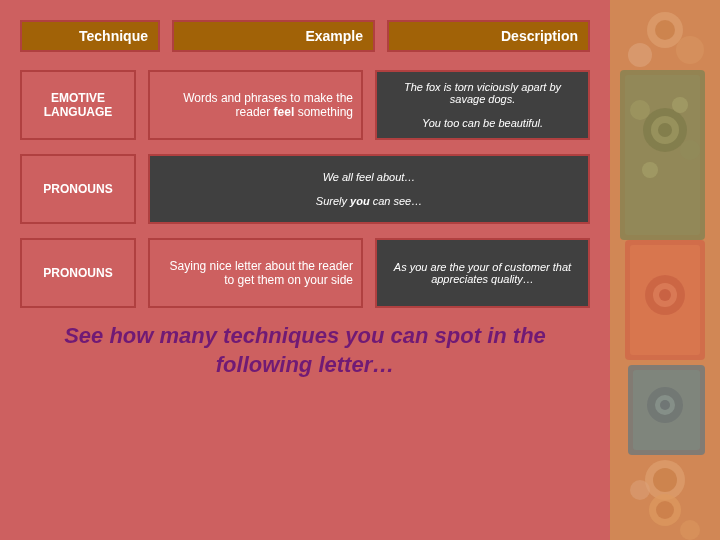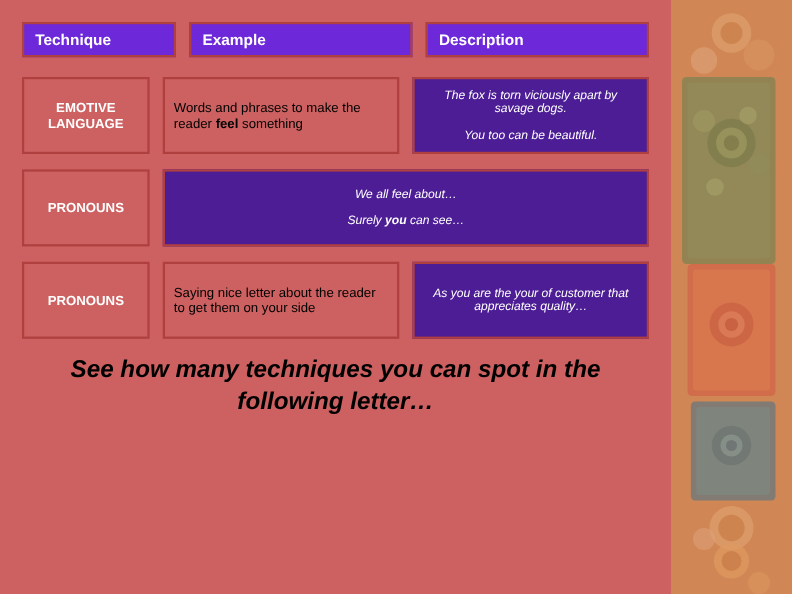--- a/index.html
+++ b/index.html
@@ -30,25 +30,25 @@
     
     .header-row {
       display: flex;
       gap: 12px;
       margin-bottom: 18px;
       align-items: center;
     }
 
     .header-cell {
       border: 2px solid #b04040;
-      background: #6d28d9;
+      background: #a16207;
       color: white;
       font-size: 14px;
       font-weight: bold;
-      text-align: left;
+      text-align: right;
       padding: 6px 10px;
       font-family: Arial, sans-serif;
     }
 
     .header-technique {
       width: 140px;
       flex-shrink: 0;
     }
 
     .header-description {
@@ -80,48 +80,48 @@
       align-items: center;
       justify-content: center;
       padding: 10px 6px;
       min-height: 70px;
     }
 
     .description-cell {
       flex: 1;
       background: #cd6060;
       border: 2px solid #b04040;
-      color: #000000;
+      color: #ffffff;
       font-size: 12px;
-      text-align: left;
+      text-align: right;
       display: flex;
       align-items: center;
       justify-content: center;
       padding: 8px;
     }
 
     .example-cell {
       flex: 1;
-      background: #4c1d95;
+      background: #404040;
       border: 2px solid #b04040;
       color: white;
       font-size: 11px;
       font-style: italic;
       text-align: center;
       display: flex;
       align-items: center;
       justify-content: center;
       padding: 8px;
     }
 
     
     .bottom-text {
       text-align: center;
       margin-top: 10px;
-      color: #000000;
+      color: #701a75;
       font-size: 22px;
       font-style: italic;
       font-weight: bold;
       line-height: 1.3;
     }
 
     
     .ribbon-area {
       position: absolute;
       right: 0;

